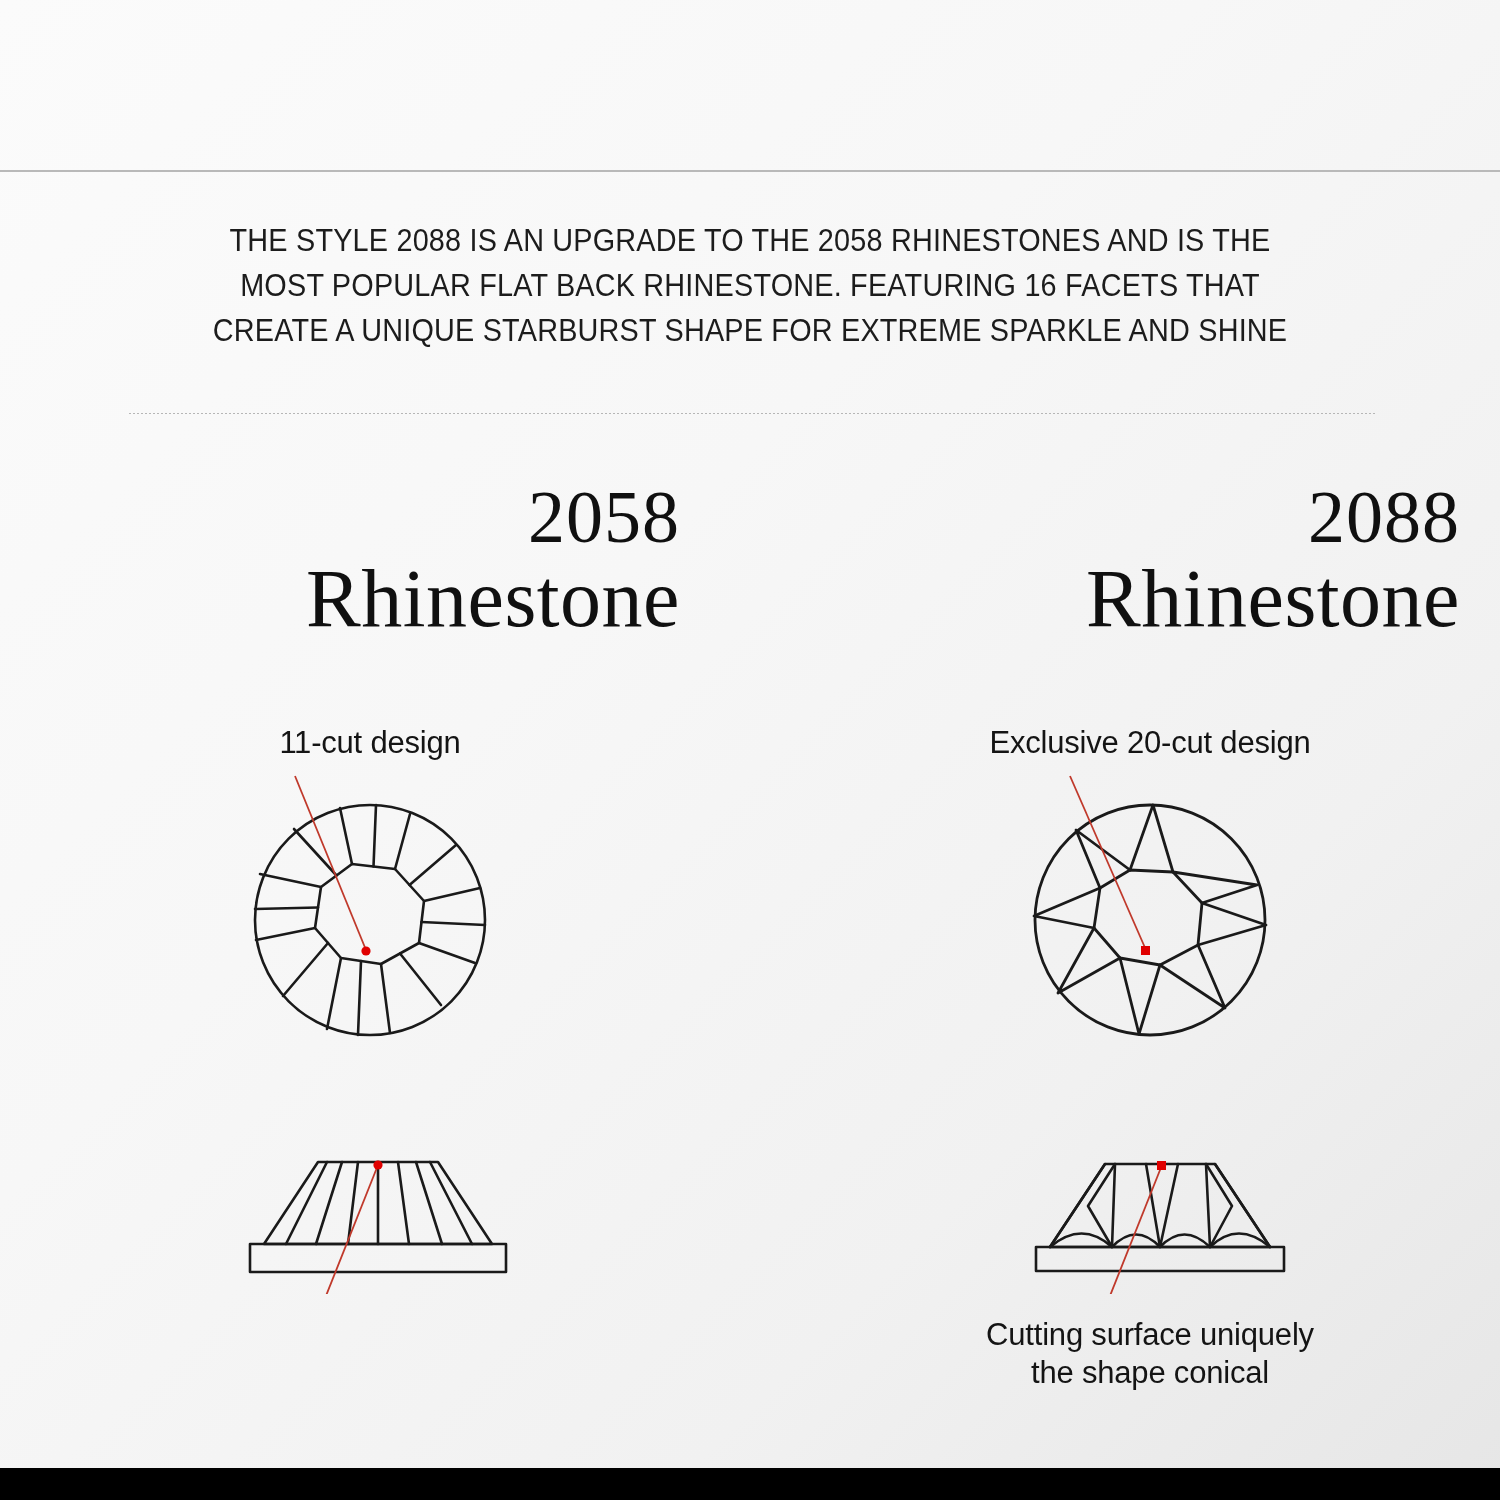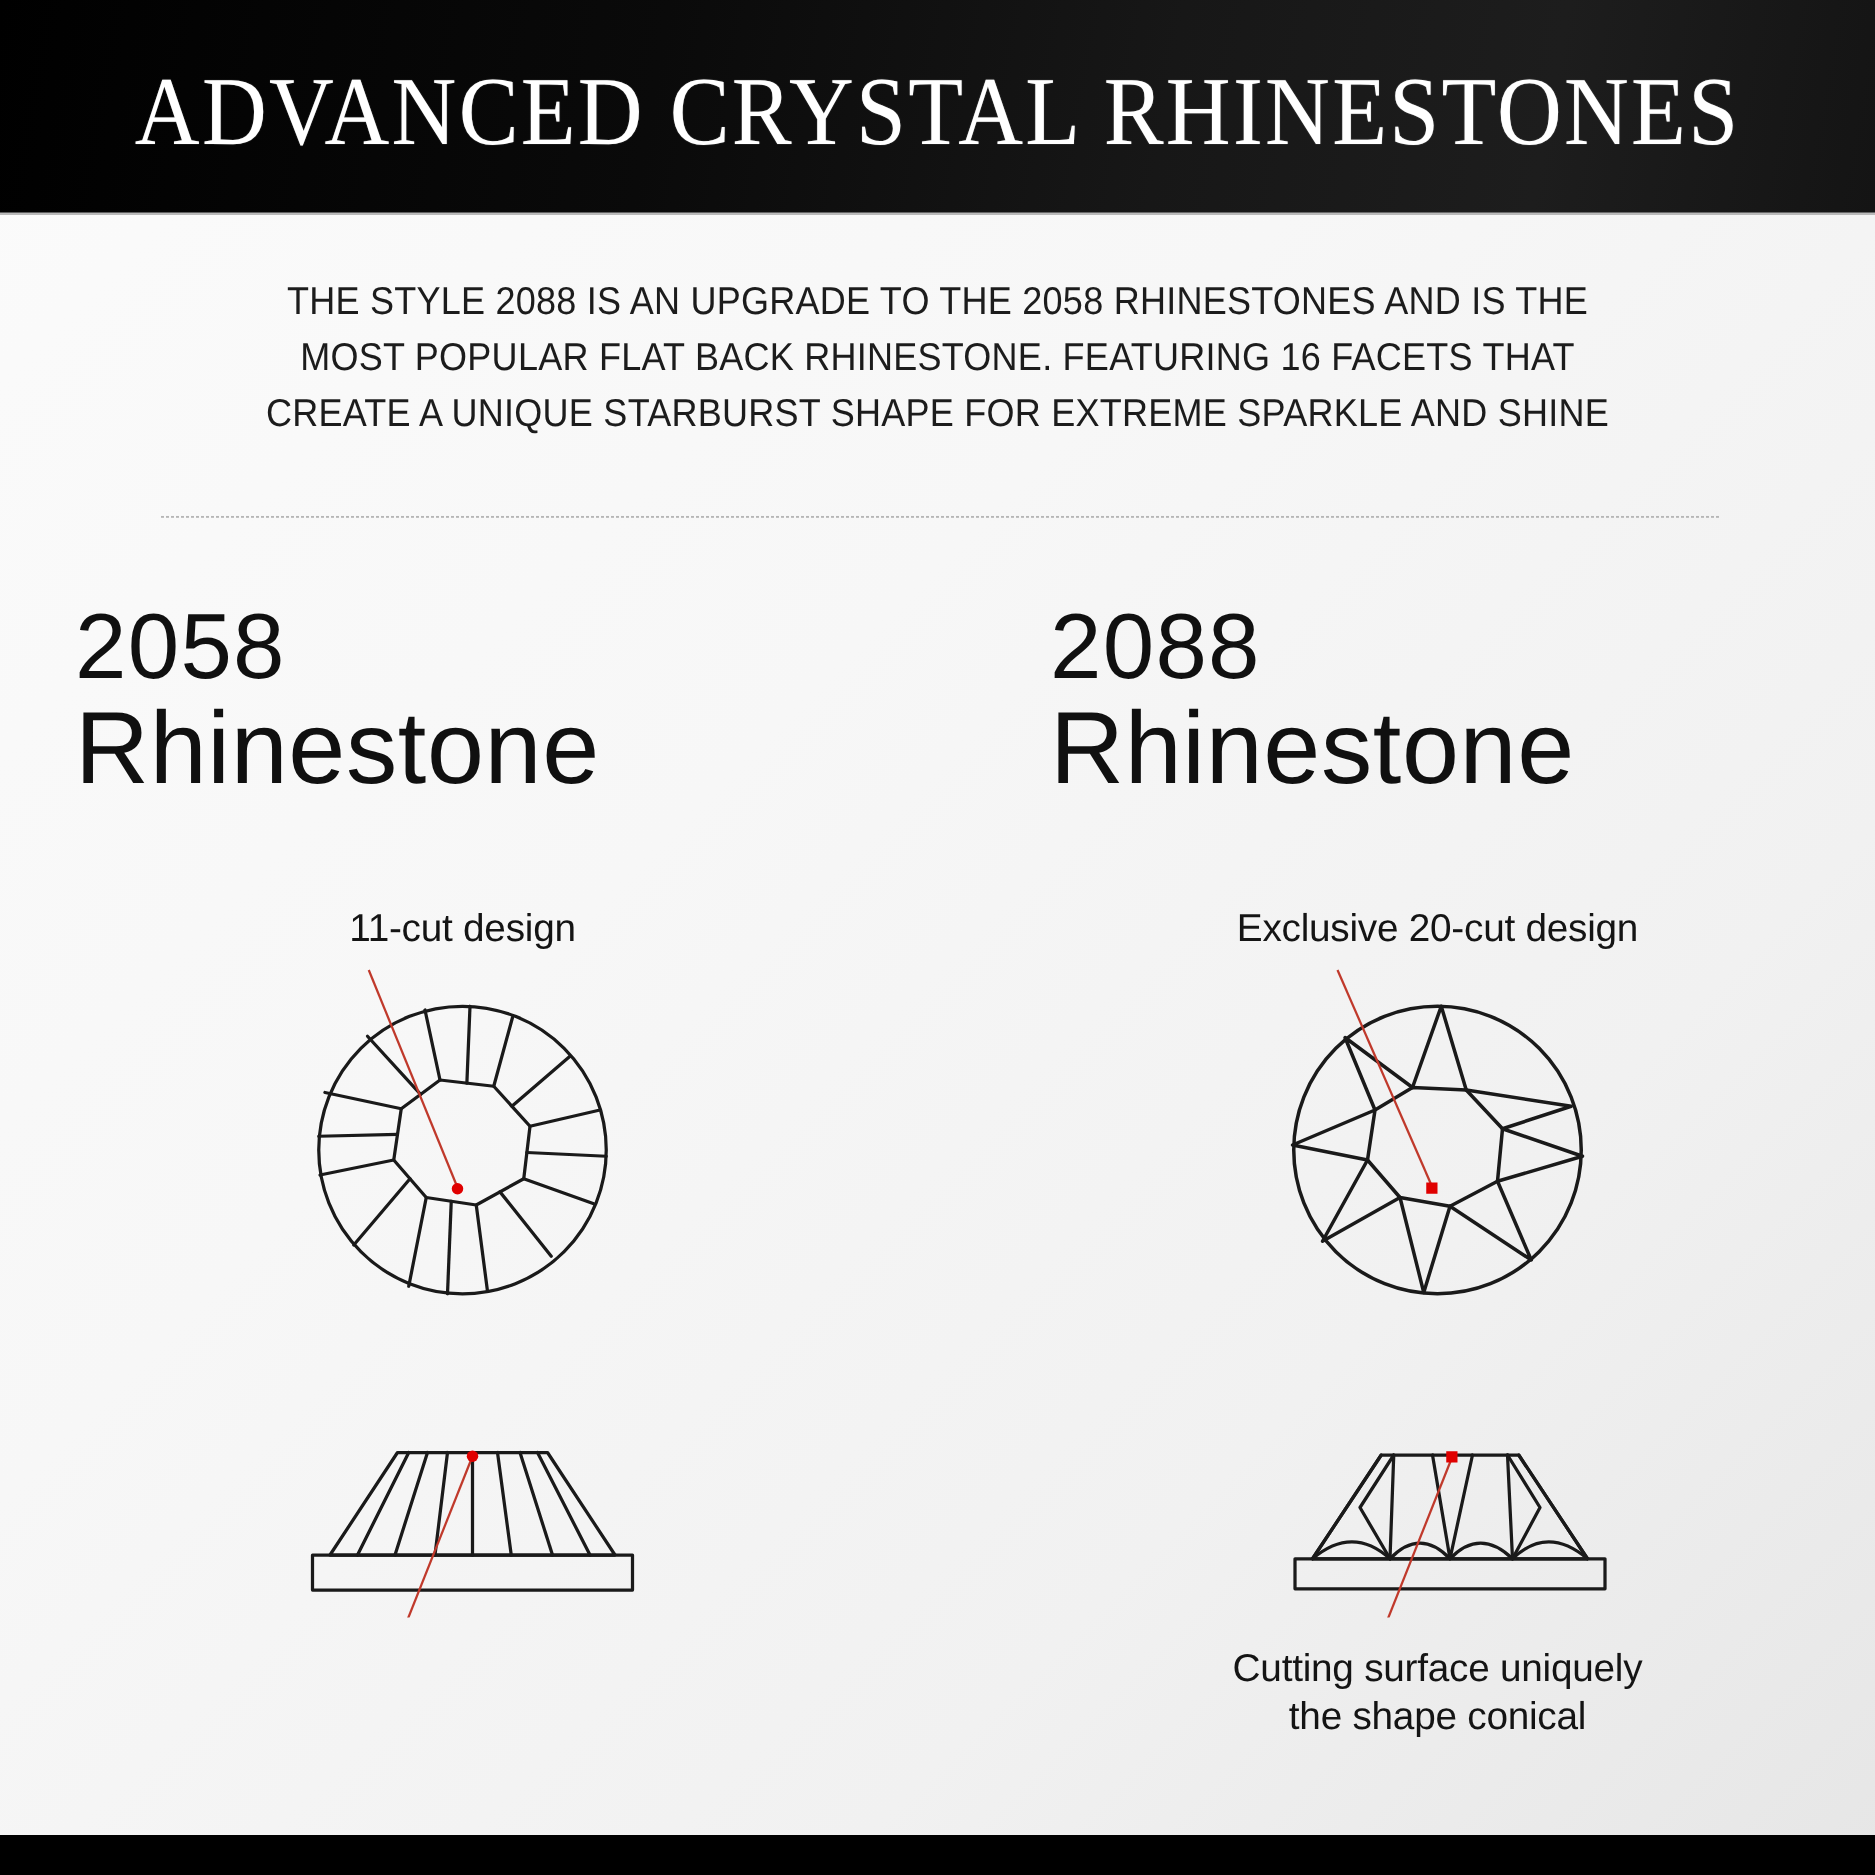--- a/index.html
+++ b/index.html
@@ -65,23 +65,23 @@
     background-repeat:repeat-x;
     opacity:.95;
   }
 
   
   .col{position:absolute;top:480px;width:620px;height:900px;}
   .col-left{left:60px;}
   .col-right{left:840px;}
 
   .col-title{
-    font-family:Liberation Sans, sans-serif;
+    font-family:Liberation Serif, serif;
     color:#101010;
-    text-align:left;
+    text-align:right;
     line-height:1.0;
   }
   .col-title .num{
     display:block;font-size:74px;letter-spacing:1px;
   }
   .col-title .word{
     display:block;font-size:82px;margin-top:4px;letter-spacing:.5px;
   }
 
   .fig{position:relative;width:620px;}
@@ -102,23 +102,20 @@
     font-size:31px;
     line-height:38px;
     letter-spacing:-.2px;
   }
 </style>
 </head>
 <body>
 
 <div class="page">
 
-  <div class="banner">
-    <div class="banner-title">ADVANCED CRYSTAL RHINESTONES</div>
-  </div>
   <div class="banner-underline"></div>
 
   <div class="intro">
     <span>THE STYLE 2088 IS AN UPGRADE TO THE 2058 RHINESTONES AND IS THE</span>
     <span>MOST POPULAR FLAT BACK RHINESTONE. FEATURING 16 FACETS THAT</span>
     <span>CREATE A UNIQUE STARBURST SHAPE FOR EXTREME SPARKLE AND SHINE</span>
   </div>
 
   <div class="divider"></div>
 

